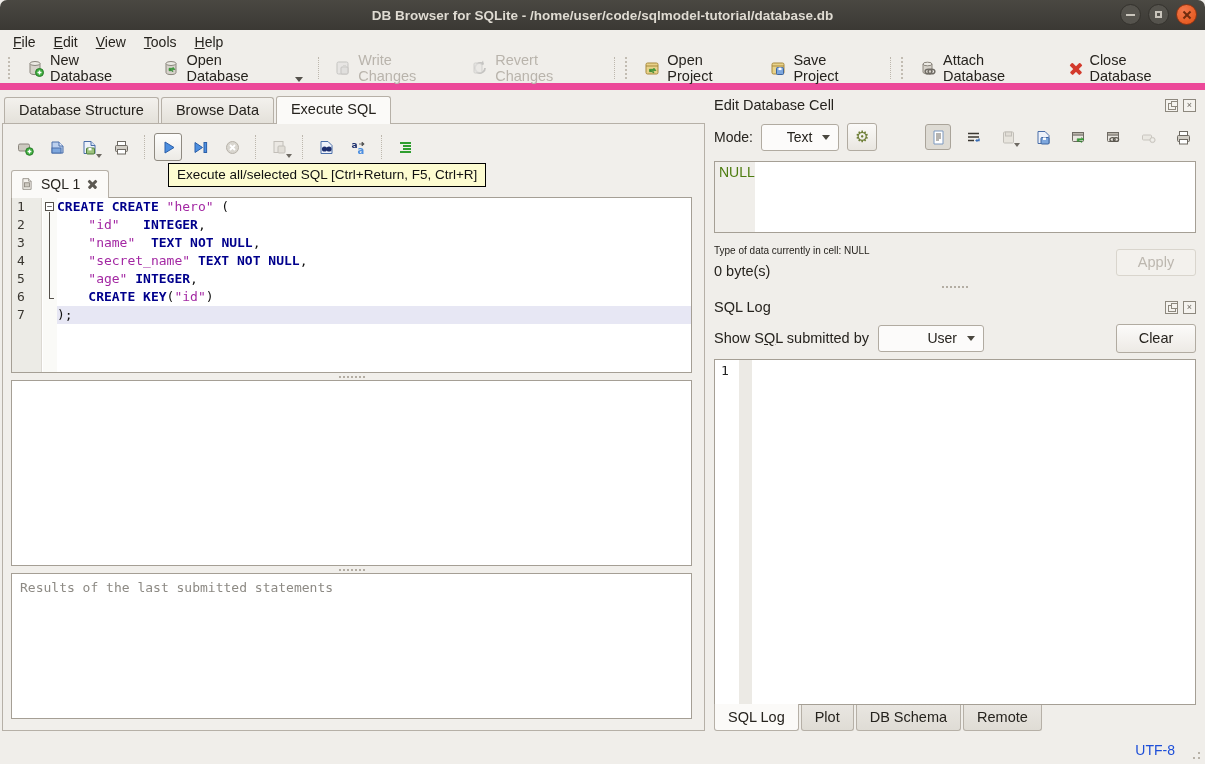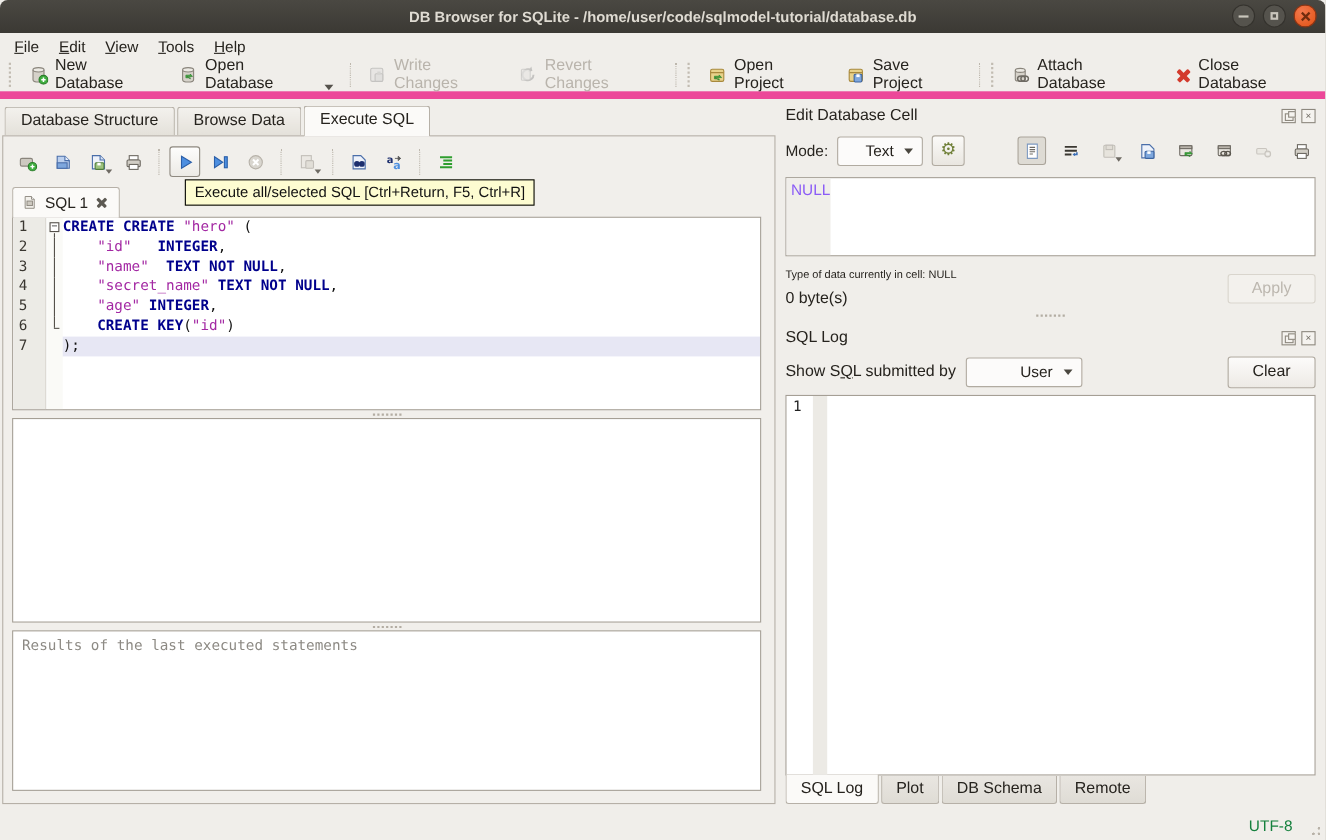--- a/index.html
+++ b/index.html
@@ -123,21 +123,21 @@
     border-top:5px solid #4a473f; margin-left:10px; }
   .gear-btn { width:32px; height:28px; border:1px solid #b1aba1; border-radius:3px;
     background:linear-gradient(#fbfaf8,#e9e6e0); display:flex; align-items:center; justify-content:center; }
   .gear-glyph { font-size:16px; color:#6f7f37; position:relative; top:-1px; }
   .cell-icons { display:flex; align-items:center; gap:9px; margin-left:40px; }
   .cell-icons .ed-btn { width:26px; height:26px; }
   .ed-btn.pressed { border:1px solid #aaa49a; background:#dedbd4; border-radius:3px; }
 
   .cell-editor { margin-top:6px; height:72px; border:1px solid #a59f95; background:#fff; position:relative; }
   .cell-gutter { position:absolute; left:0; top:0; bottom:0; width:40px; background:#f0eeea; }
-  .cell-null { position:absolute; left:4px; top:2px; font-size:14px; color:#8b5cf6; }
+  .cell-null { position:absolute; left:4px; top:2px; font-size:14px; color:#4d7c0f; }
 
   .cell-info { display:flex; margin-top:12px; }
   .cell-info .texts { flex:1; }
   .cell-info .line1 { font-size:10px; }
   .cell-info .line2 { font-size:14.5px; margin-top:7px; }
   .apply-btn { width:80px; height:27px; border:1px solid #d9d5cd; border-radius:3px; background:#f3f1ed;
     color:#bcb7af; font-size:14.5px; display:flex; align-items:center; justify-content:center; align-self:center; }
 
   .vsplit { height:16px; position:relative; }
   .vsplit::after { content:''; position:absolute; left:50%; top:7px; width:26px; margin-left:-13px;
@@ -155,21 +155,21 @@
   .log-strip { position:absolute; left:24px; top:0; bottom:0; width:13px; background:#eceae5; }
 
   .bottom-tabs { display:flex; align-items:flex-start; height:30px; margin-top:0; padding-top:0; }
   .btab { padding:4px 13px 5px 13px; border:1px solid #b6b0a7; border-top:none;
     background:linear-gradient(#e9e6e1,#dfdcd5); margin-right:2px; border-radius:0 0 3px 3px; font-size:14.5px; }
   .btab.active { background:#fbfaf8; position:relative; margin-top:-1px; padding-top:5px; z-index:2; }
 
   
   .statusbar { height:29px; display:flex; align-items:center; justify-content:flex-end; padding-right:30px;
     background:#f0eeea; position:relative; }
-  .statusbar .enc { color:#15803d; font-size:14px; }
+  .statusbar .enc { color:#1d4ed8; font-size:14px; }
   .grip { position:absolute; right:4px; bottom:4px; width:10px; height:10px;
     background:
       radial-gradient(circle at 8px 8px, #b8b2a8 1px, transparent 1.4px),
       radial-gradient(circle at 8px 3px, #b8b2a8 1px, transparent 1.4px),
       radial-gradient(circle at 3px 8px, #b8b2a8 1px, transparent 1.4px); }
 </style>
 </head>
 <body>
 
 <div class="window">
@@ -441,21 +441,21 @@
                 <span class="fold f-none"></span>
                 <span class="code-text"><span class="tok-pun">);</span></span>
               </div>
             </div>
         </div>
 
         <div class="hsplit"></div>
         <div class="box empty"></div>
         <div class="hsplit"></div>
         <div class="box results">
-          <span>Results of the last executed statements</span>
+          <span>Results of the last submitted statements</span>
         </div>
       </div>
     </div>
 
     <div class="right">
 
       <div class="dock-header">
         <span class="dtitle">Edit Database Cell</span>
         <span class="dock-icons">
           <span class="dicon float"></span>

